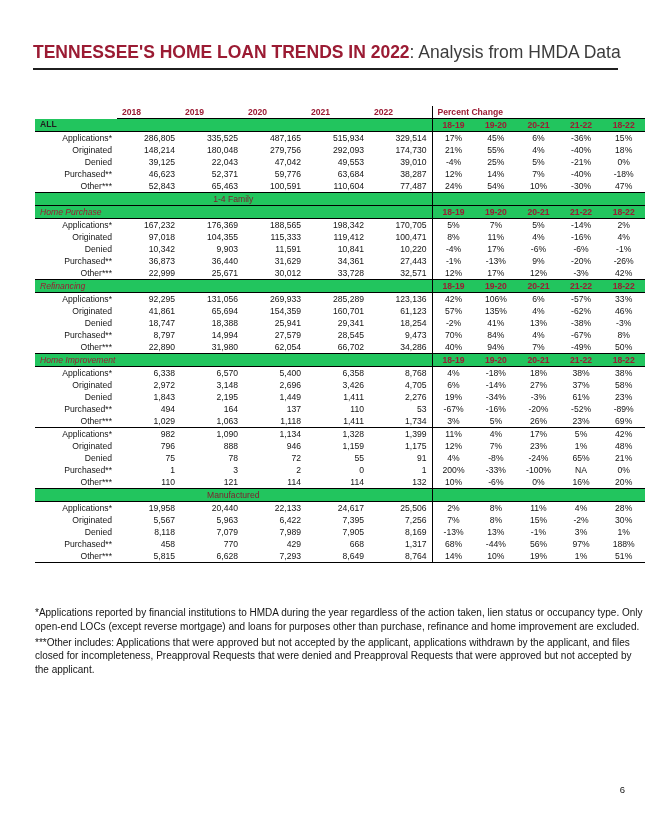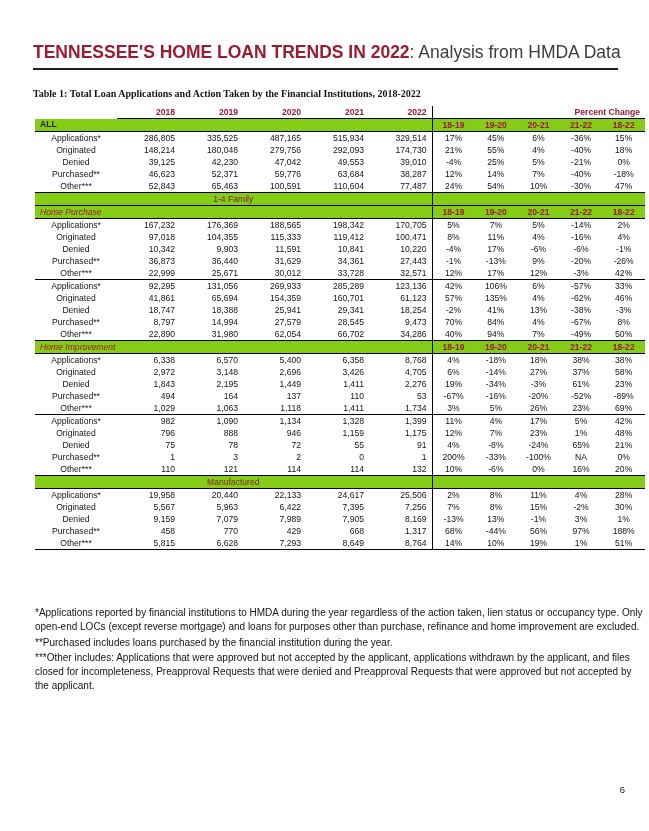--- a/index.html
+++ b/index.html
@@ -24,34 +24,34 @@
   table.loan {
     position:absolute; left:35px; top:106px; width:610px;
     border-collapse:collapse; table-layout:fixed;
     font-size:8.6px; color:#141414;
   }
   table.loan td {
     height:12px; padding:0 5px; line-height:1;
     white-space:nowrap; overflow:hidden;
   }
   td.yh, td.pc {
-    text-align:right; font-weight:bold; color:#9b1b33;
+    text-align:left; font-weight:bold; color:#9b1b33;
     border-bottom:1px solid #000;
   }
   .divl { border-left:1px solid #000; }
   tr.section-row td, tr.band-row td {
-    background:#84cc16; border-bottom:1.5px solid #000;
+    background:#22c55e; border-bottom:1.5px solid #000;
   }
   td.sec-italic { font-style:italic; color:#9b1b33;margin-top:25px; }
   td.sec-bold   { font-weight:bold; color:#1f1f1f; }
   td.band {
     text-align:center; font-weight:normal; color:#7e2230; padding-left:82px;
   }
   td.ph  { text-align:center; font-weight:bold; color:#9b1b33;margin-left:44px; }
-  td.rl  { text-align:center; }
+  td.rl  { text-align:right; }
   td.val { text-align:right; padding-right:9px; }
   td.pct { text-align:center; }
   tr.last-data td { border-bottom:1.5px solid #000; }
 
   .footnotes {
     position:absolute; left:35px; top:606px; width:608px;
     font-size:10px; line-height:1.38; color:#141414;
   }
   .footnotes p { margin:0 0 2px 0; }
 
@@ -62,21 +62,20 @@
 </style>
 </head>
 <body>
 
 <div class="doc">
 
   <div class="header">
     <div class="title"><span class="t-red">TENNESSEE'S HOME LOAN TRENDS IN 2022</span><span class="t-gray">: Analysis from HMDA Data</span></div>
   </div>
 
-  <div class="caption">Table 1: Total Loan Applications and Action Taken by the Financial Institutions, 2018-2022</div>
 
   <table class="loan">
     <colgroup>
       <col style="width:82px">
       <col style="width:63px">
         <col style="width:63px">
         <col style="width:63px">
         <col style="width:63px">
         <col style="width:63px">
       <col style="width:42.6px">
@@ -130,21 +129,21 @@
           <td class="val">174,730</td>
           <td class="pct divl">21%</td>
           <td class="pct">55%</td>
           <td class="pct">4%</td>
           <td class="pct">-40%</td>
           <td class="pct">18%</td>
         </tr>
         <tr class="data-row">
           <td class="rl">Denied</td>
           <td class="val">39,125</td>
-          <td class="val">42,230</td>
+          <td class="val">22,043</td>
           <td class="val">47,042</td>
           <td class="val">49,553</td>
           <td class="val">39,010</td>
           <td class="pct divl">-4%</td>
           <td class="pct">25%</td>
           <td class="pct">5%</td>
           <td class="pct">-21%</td>
           <td class="pct">0%</td>
         </tr>
         <tr class="data-row">
@@ -248,20 +247,33 @@
           <td class="val">25,671</td>
           <td class="val">30,012</td>
           <td class="val">33,728</td>
           <td class="val">32,571</td>
           <td class="pct divl">12%</td>
           <td class="pct">17%</td>
           <td class="pct">12%</td>
           <td class="pct">-3%</td>
           <td class="pct">42%</td>
         </tr>
+        <tr class="section-row">
+          <td class="sec-italic">Refinancing</td>
+          <td></td>
+          <td></td>
+          <td></td>
+          <td></td>
+          <td></td>
+          <td class="ph divl">18-19</td>
+          <td class="ph">19-20</td>
+          <td class="ph">20-21</td>
+          <td class="ph">21-22</td>
+          <td class="ph">18-22</td>
+        </tr>
         <tr class="data-row">
           <td class="rl">Applications*</td>
           <td class="val">92,295</td>
           <td class="val">131,056</td>
           <td class="val">269,933</td>
           <td class="val">285,289</td>
           <td class="val">123,136</td>
           <td class="pct divl">42%</td>
           <td class="pct">106%</td>
           <td class="pct">6%</td>
@@ -488,21 +500,21 @@
           <td class="val">7,395</td>
           <td class="val">7,256</td>
           <td class="pct divl">7%</td>
           <td class="pct">8%</td>
           <td class="pct">15%</td>
           <td class="pct">-2%</td>
           <td class="pct">30%</td>
         </tr>
         <tr class="data-row">
           <td class="rl">Denied</td>
-          <td class="val">9,159</td>
+          <td class="val">8,118</td>
           <td class="val">7,079</td>
           <td class="val">7,989</td>
           <td class="val">7,905</td>
           <td class="val">8,169</td>
           <td class="pct divl">-13%</td>
           <td class="pct">13%</td>
           <td class="pct">-1%</td>
           <td class="pct">3%</td>
           <td class="pct">1%</td>
         </tr>
@@ -530,19 +542,18 @@
           <td class="pct">10%</td>
           <td class="pct">19%</td>
           <td class="pct">1%</td>
           <td class="pct">51%</td>
         </tr>
       </tbody>
   </table>
 
   <div class="footnotes">
     <p>*Applications reported by financial institutions to HMDA during the year regardless of the action taken, lien status or occupancy type. Only open-end LOCs (except reverse mortgage) and loans for purposes other than purchase, refinance and home improvement are excluded.</p>
-    <p>**Purchased includes loans purchased by the financial institution during the year.</p>
     <p>***Other includes: Applications that were approved but not accepted by the applicant, applications withdrawn by the applicant, and files closed for incompleteness, Preapproval Requests that were denied and Preapproval Requests that were approved but not accepted by the applicant.</p>
   </div>
 
   <div class="pageno">6</div>
 
 </div>
 
 </body></html>

